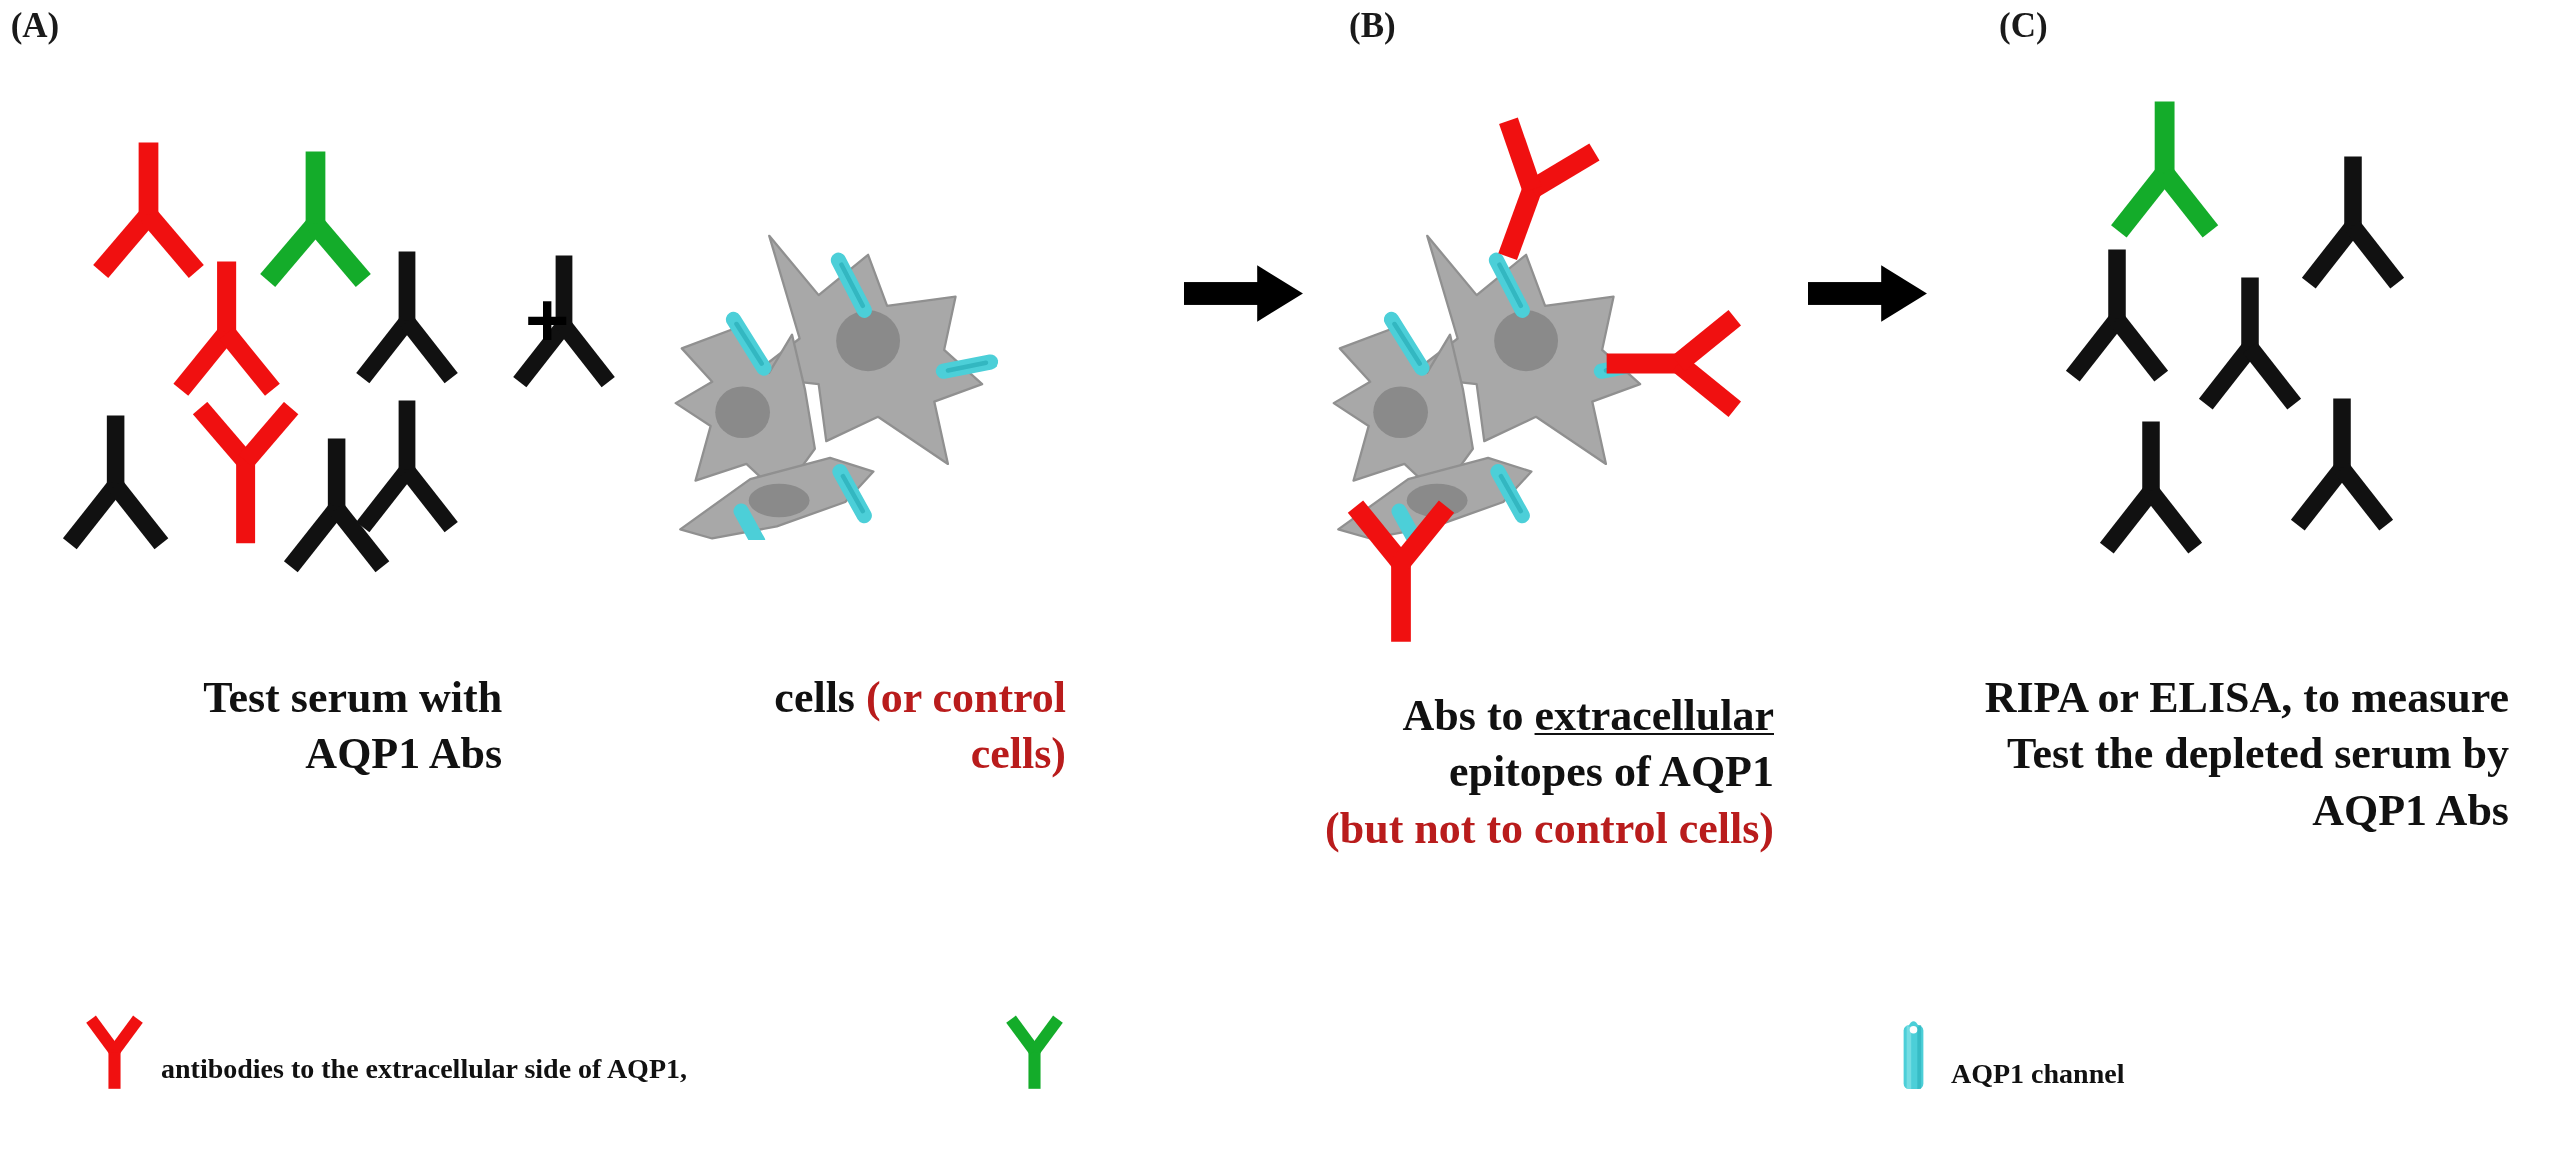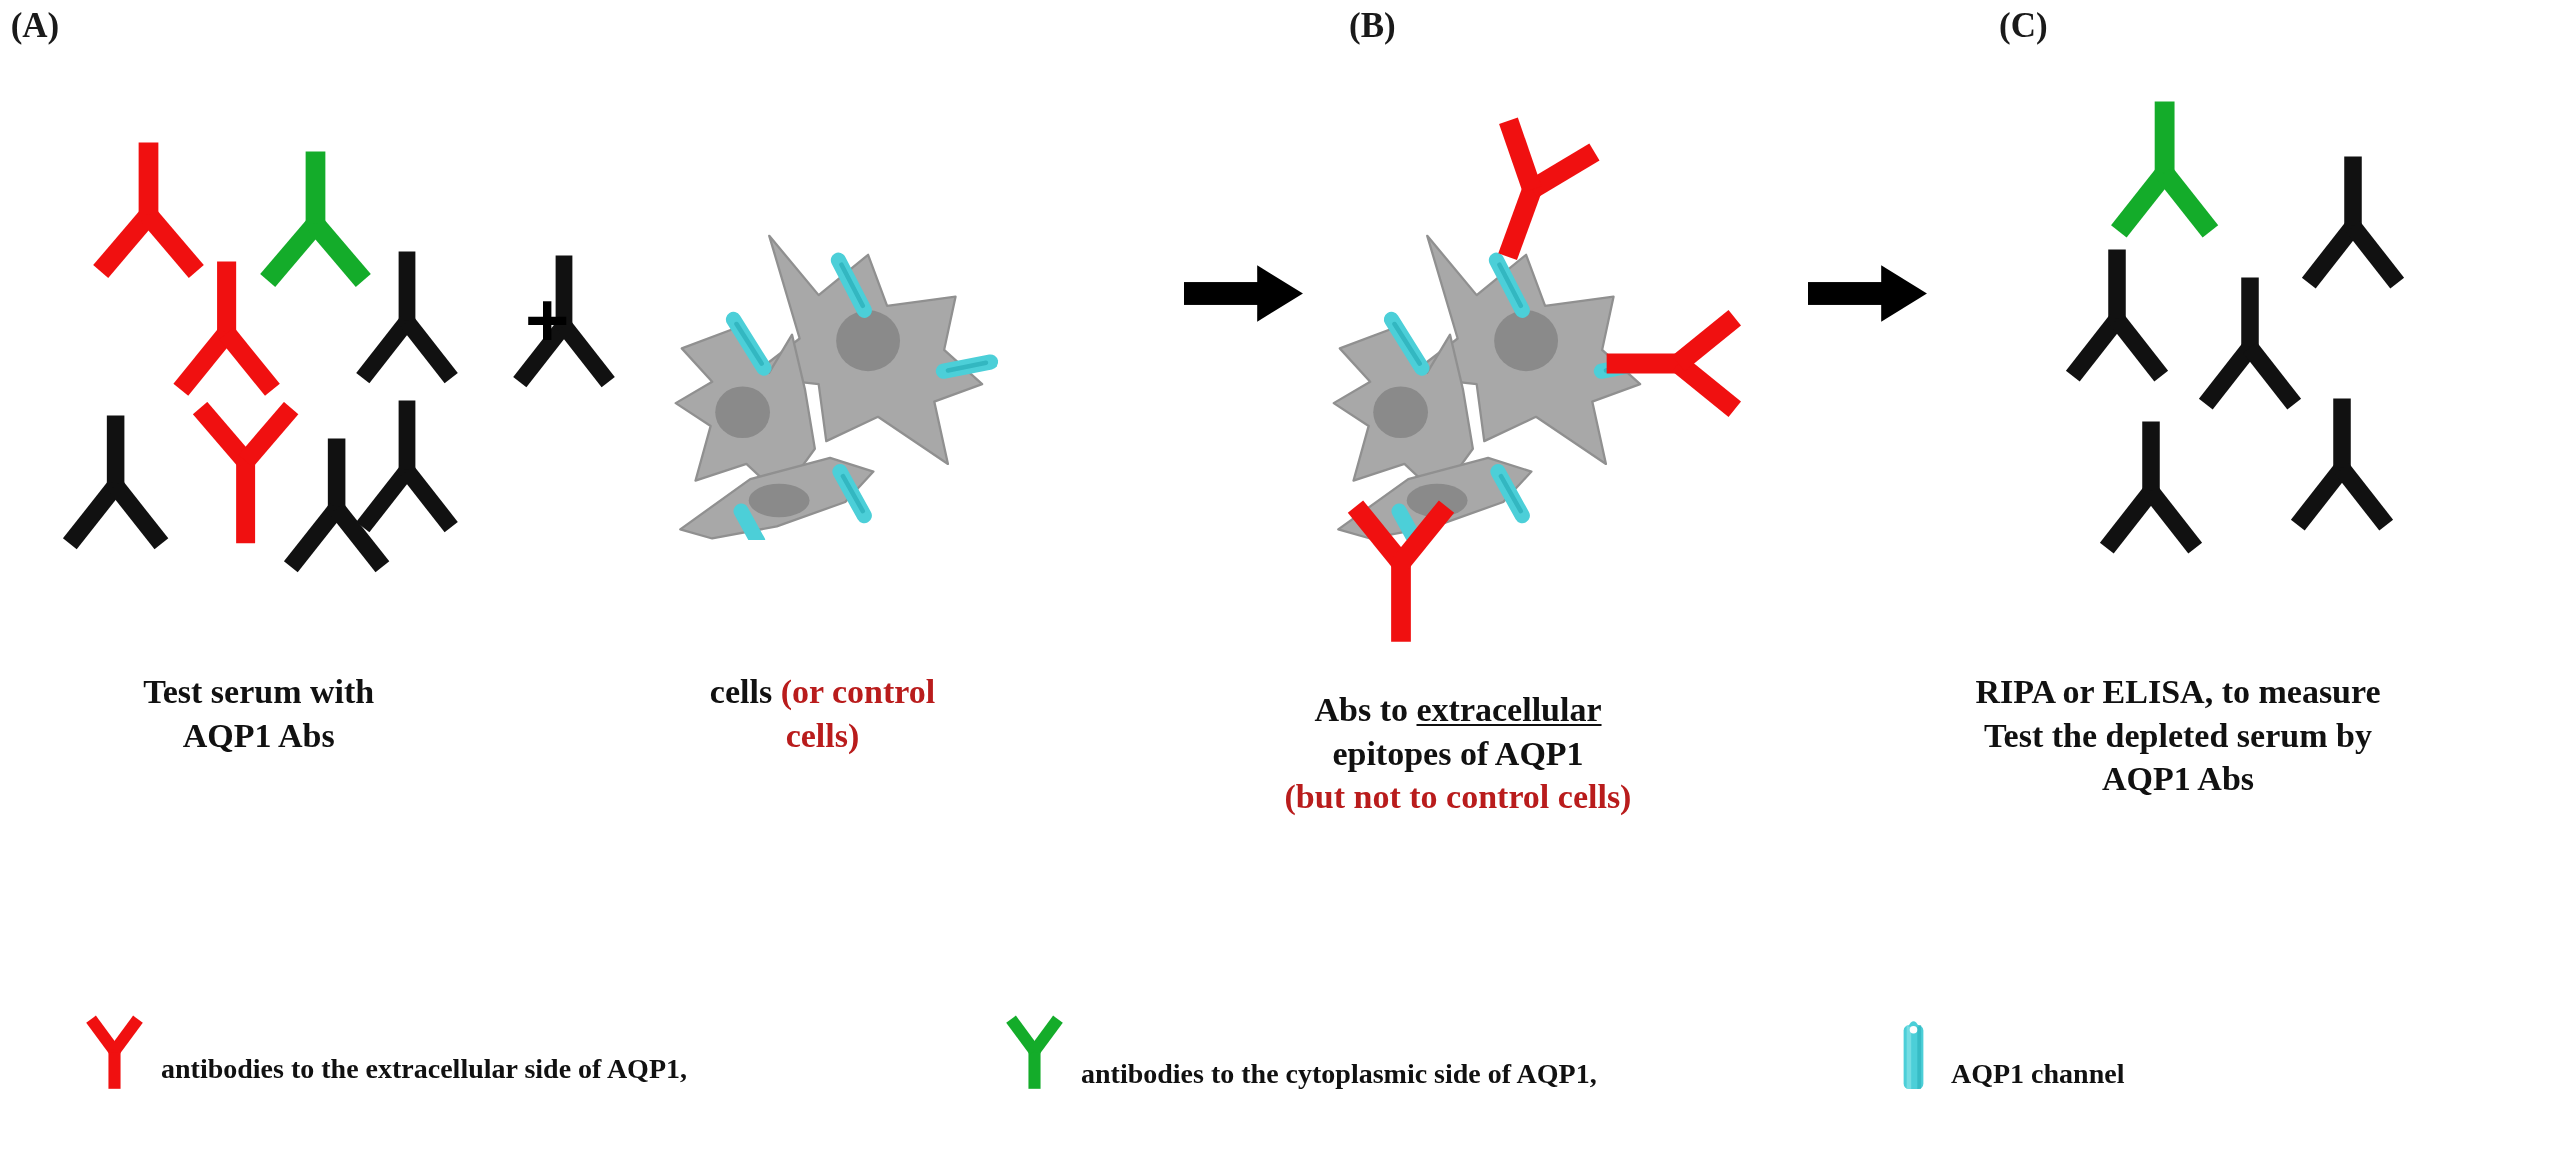--- a/index.html
+++ b/index.html
@@ -1,20 +1,20 @@
 <!DOCTYPE html>
 <html style="font-size:12.2px"><head>
 <meta charset="utf-8">
 <style>
   html,body{margin:0;padding:0;background:#ffffff;}
   body{width:2576px;height:1152px;position:relative;overflow:hidden;
        font-family:"Liberation Serif","DejaVu Serif",serif;color:#000;}
   .stage{position:absolute;inset:0;}
   .panel-label{position:absolute;font-weight:bold;font-size:35px;letter-spacing:0px;color:#1a1a1a;}
-  .caption{position:absolute;text-align:center;font-weight:bold;font-size:34px;line-height:1.28;color:#111;}
+  .caption{position:absolute;text-align:right;font-weight:bold;font-size:44px;line-height:1.28;color:#111;}
   .caption .blue{color:#b91c1c;}
   .caption .ul{text-decoration:underline;text-decoration-thickness:2.3px;text-underline-offset:3px;}
   .ab{position:absolute;}
   .plusglyph{position:absolute;font-weight:bold;font-size:76px;line-height:1;color:#000;
              font-family:"Liberation Sans","DejaVu Sans",sans-serif;}
   .arrowbox{position:absolute;}
   .legend-row{position:absolute;display:flex;align-items:center;}
   .legend-text{font-weight:bold;font-size:28px;color:#111;white-space:nowrap;}
   .legend-ico{display:block;}
   .cellgrp{position:absolute;}
@@ -330,21 +330,20 @@
   <div class="legend-row" style="left:1005px;top:1013px;">
     <span class="legend-ico">
       <svg width="59" height="79" viewBox="0 0 78 104" aria-hidden="true">
         <g stroke="#14ac2a" stroke-width="16" fill="none" stroke-linecap="butt">
           <line x1="39" y1="48" x2="39" y2="100"></line>
           <line x1="39" y1="50" x2="8" y2="8"></line>
           <line x1="39" y1="50" x2="70" y2="8"></line>
         </g>
       </svg>
     </span>
-    <span class="legend-text" style="margin-left:17px;margin-top:38px;">antibodies to the cytoplasmic side of AQP1,</span>
   </div>
 
   <div class="legend-row" style="left:1896px;top:1013px;">
     <span class="legend-ico">
       <svg width="35" height="79" viewBox="0 0 46 104" aria-hidden="true">
         <rect x="10" y="16" width="26" height="84" rx="7" fill="#4ccfd8"></rect>
         <rect x="14" y="16" width="6" height="84" fill="#7fe0e6" opacity="0.8"></rect>
         <rect x="28" y="16" width="5" height="84" fill="#2fb3bd" opacity="0.7"></rect>
         <path d="M16 18 Q23 4 30 18 Z" fill="#4ccfd8"></path>
         <circle cx="23" cy="22" r="5" fill="#ffffff"></circle>

